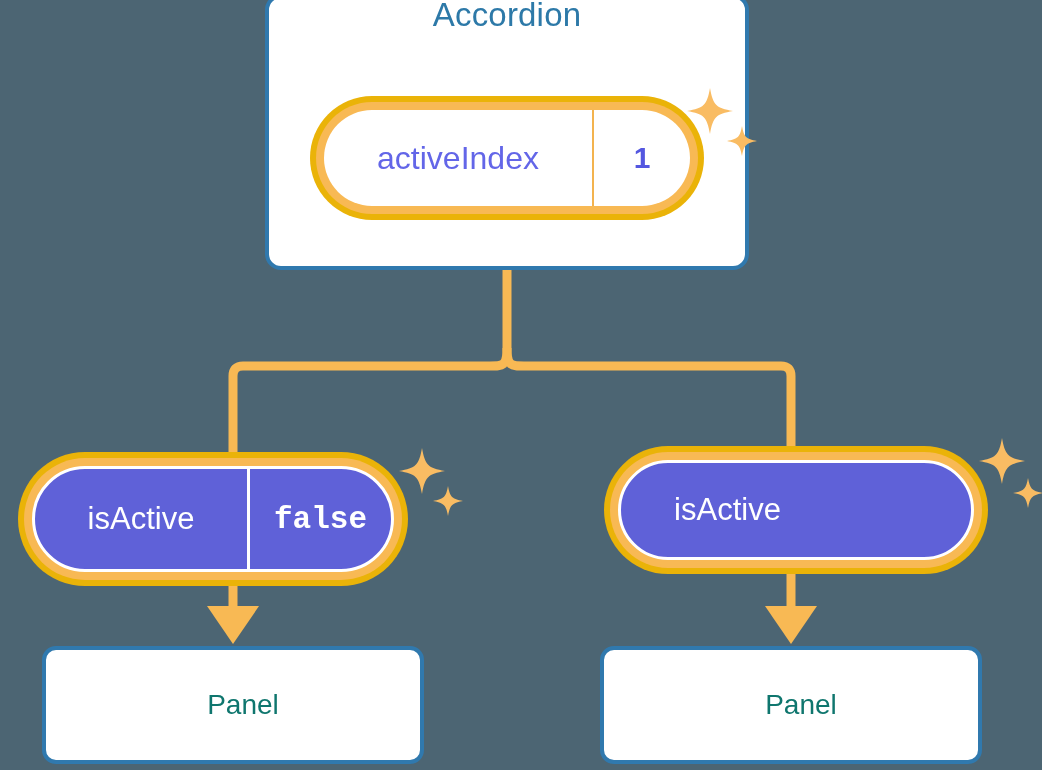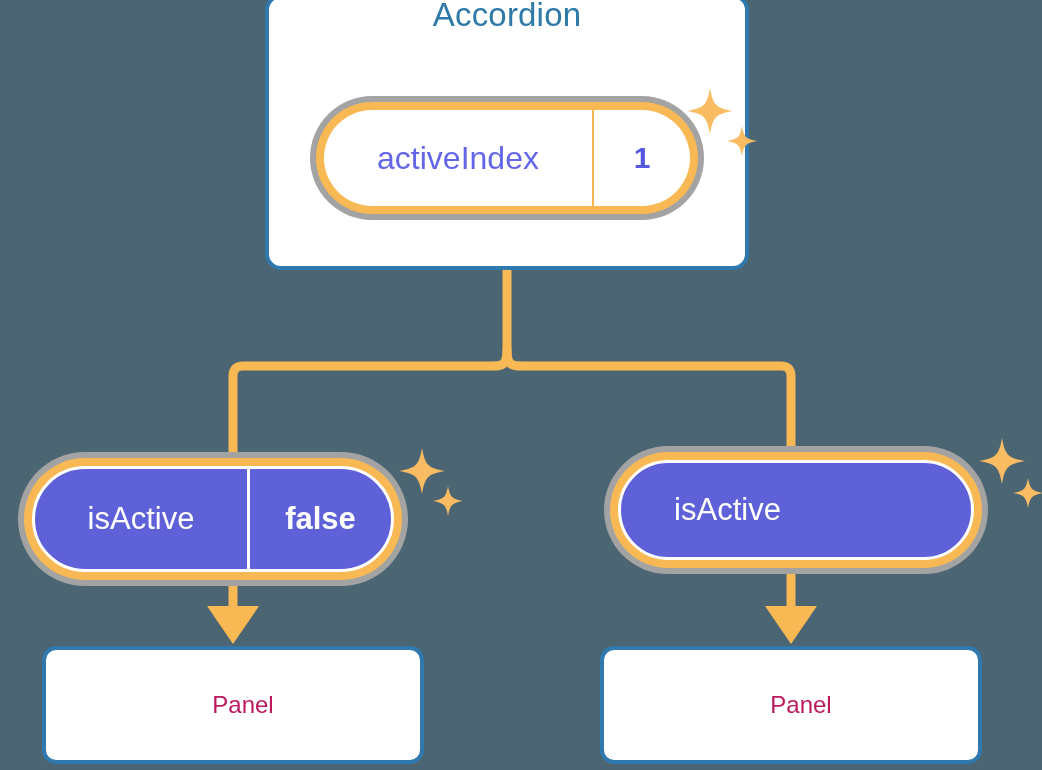--- a/index.html
+++ b/index.html
@@ -35,32 +35,32 @@
     line-height:1;
     white-space:nowrap;
   }
   .panel-card{
     width:382px;height:118px;
     display:flex;align-items:center;justify-content:center;
   }
   #panel-left{left:42px;top:646px;}
   #panel-right{left:600px;top:646px;}
   .panel-label{
-    color:#be185d;
-    font-size:24px;
+    color:#0f766e;
+    font-size:28px;
     line-height:1;
     margin-left:20px;
   }
 
   
   .pill{
     position:absolute;
     z-index:4;
     border-radius:999px;
-    background:#a3a3a3;           
+    background:#eab308;           
     padding:6px;
     box-sizing:border-box;
   }
   .pill-ring{
     border-radius:999px;
     background:#f8b954;           
     padding:8px;
     box-sizing:border-box;
     height:100%;
   }
@@ -92,20 +92,21 @@
   
   .pill-blue .pill-body{
     background:#5f61d8;
     border:3px solid #ffffff;
     text-align:center;
   }
   .pill-blue .pill-key{color:#ffffff;font-size:31px;}
   .pill-blue .pill-val{
     color:#ffffff;font-size:31px;font-weight:bold;
     border-left:3px solid #ffffff;
+    font-family:Liberation Mono, monospace;
   }
   #pill-isactive-false{left:18px;top:452px;width:390px;height:134px;}
   #pill-isactive-false .pill-key{flex:0 0 212px;}
   #pill-isactive-false .pill-val{flex:1;}
 
   #pill-isactive-true{left:604px;top:446px;width:384px;height:128px;}
   #pill-isactive-true .pill-key{flex:0 0 213px;}
   #pill-isactive-true .pill-val{flex:1;}
 
   

